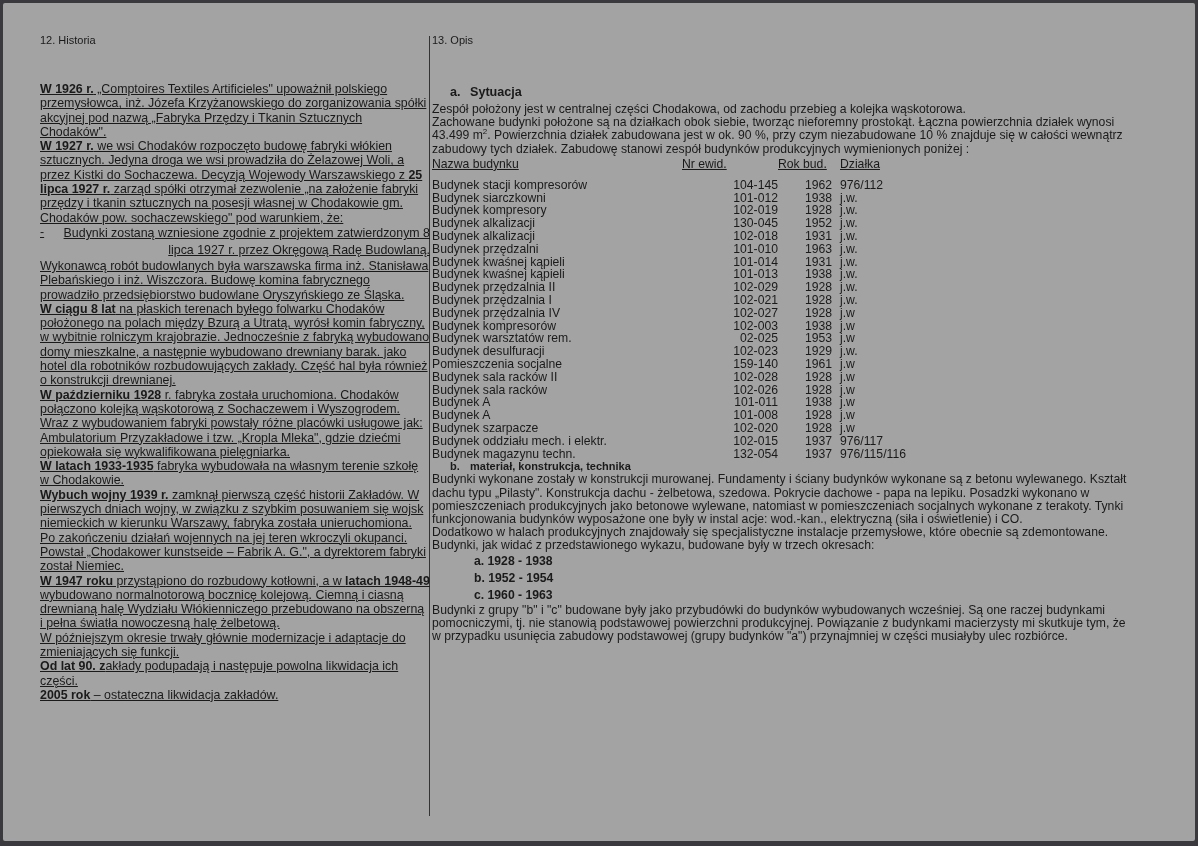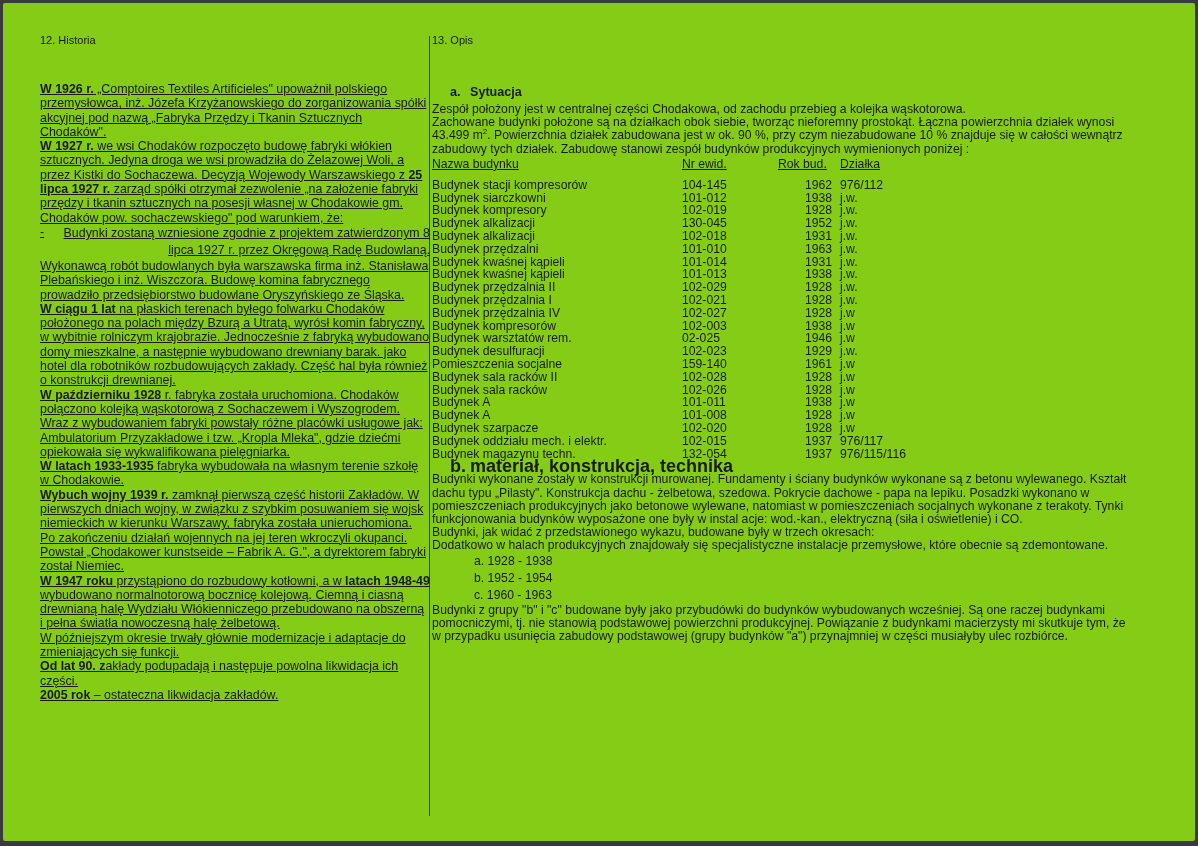--- a/index.html
+++ b/index.html
@@ -1,62 +1,62 @@
 <!DOCTYPE html>
 <html><head>
 <meta charset="utf-8">
 <style>
   html,body{margin:0;padding:0;}
   body{width:1198px;height:846px;background:#3a3a3e;position:relative;overflow:hidden;
        font-family:"Liberation Sans",sans-serif;color:#1a1a1a;}
-  .page{position:absolute;left:3px;top:3px;width:1192px;height:838px;background:#84cc16;
+  .page{position:absolute;left:3px;top:3px;width:1192px;height:838px;background:#a3a3a3;
         border-radius:2px;}
   .divider{position:absolute;left:426px;top:33px;width:1px;height:780px;background:#333;}
   .col-left{position:absolute;left:37px;top:30px;width:390px;}
   .col-right{position:absolute;left:429px;top:30px;width:760px;}
   .sec-label{font-size:11px;line-height:14px;margin:0;}
   .left-text{margin-top:35px;font-size:12.4px;line-height:14.3px;text-decoration:underline;}
   .left-text p{margin:0;}
   .left-text b{font-weight:bold;}
   .bullet{display:flex;margin:0;}
   .bullet .dash{width:20px;flex:none;padding-left:0;}
   .bullet .btxt{line-height:17px;text-align:right;}
   .sub-h{font-size:12.6px;font-weight:bold;margin:38px 0 4px 18px;}
   .sub-h .n{display:inline-block;width:20px;}
   .rtext{font-size:12.2px;line-height:13.2px;margin:0;}
   .rtext sup{font-size:8px;line-height:0;}
   table.bld{border-collapse:collapse;font-size:12.2px;margin-top:1px;}
   table.bld th{font-weight:normal;text-align:left;padding:0;text-decoration:underline;
       line-height:14px;}
   table.bld td{padding:0;line-height:12.8px;white-space:nowrap;}
-  .c1{width:250px;} .c2{width:96px;} .c3{width:54px;text-align:right;padding-right:8px !important;}
+  .c1{width:250px;} .c2{width:96px;text-align:right;} .c3{width:54px;text-align:right;padding-right:8px !important;}
   th.c3{text-align:left;} .c4{width:120px;margin-top:18px;}
   .spacer td{height:8px;}
-  .sub-h2{font-size:18px;font-weight:bold;margin:0 0 0 18px;line-height:13px;}
+  .sub-h2{font-size:11px;font-weight:bold;margin:0 0 0 18px;line-height:13px;}
   .sub-h2 .n{display:inline-block;width:20px;}
   .periods{margin:0 0 0 42px;font-size:12.2px;}
-  .periods div{line-height:17px;}
+  .periods div{line-height:17px;font-weight:bold;}
 </style>
 </head>
 <body>
 
 <div class="page">
   <div class="divider"></div>
 
   <div class="col-left">
     <p class="sec-label">12.  Historia</p>
     <div class="left-text">
       <p><b>W 1926 r.</b><span> „Comptoires Textiles Artificieles" upoważnił polskiego przemysłowca, inż. Józefa Krzyżanowskiego do zorganizowania spółki akcyjnej pod nazwą „Fabryka Przędzy i Tkanin Sztucznych Chodaków".</span></p>
       <p><b>W 1927 r.</b><span> we wsi Chodaków rozpoczęto budowę fabryki włókien sztucznych. Jedyna droga we wsi prowadziła do Żelazowej Woli, a przez Kistki do Sochaczewa. Decyzją Wojewody Warszawskiego z </span><b>25 lipca 1927 r.</b><span> zarząd spółki otrzymał zezwolenie „na założenie fabryki przędzy i tkanin sztucznych na posesji własnej w Chodakowie gm. Chodaków pow. sochaczewskiego" pod warunkiem, że:</span></p>
       <div class="bullet">
         <span class="dash">-</span>
         <span class="btxt">Budynki zostaną wzniesione zgodnie z projektem zatwierdzonym 8 lipca 1927 r. przez Okręgową Radę Budowlaną.</span>
       </div>
       <p><b></b><span>Wykonawcą robót budowlanych była warszawska firma inż. Stanisława Plebańskiego i inż. Wiszczora. Budowę komina fabrycznego prowadziło przedsiębiorstwo budowlane Oryszyńskiego ze Śląska.</span></p>
-      <p><b>W ciągu 1 lat</b><span> na płaskich terenach byłego folwarku Chodaków położonego na polach między Bzurą a Utratą, wyrósł komin fabryczny, w wybitnie rolniczym krajobrazie. Jednocześnie z fabryką wybudowano domy mieszkalne, a następnie wybudowano drewniany barak. jako hotel dla robotników rozbudowujących zakłady. Część hal była również o konstrukcji drewnianej.</span></p>
+      <p><b>W ciągu 8 lat</b><span> na płaskich terenach byłego folwarku Chodaków położonego na polach między Bzurą a Utratą, wyrósł komin fabryczny, w wybitnie rolniczym krajobrazie. Jednocześnie z fabryką wybudowano domy mieszkalne, a następnie wybudowano drewniany barak. jako hotel dla robotników rozbudowujących zakłady. Część hal była również o konstrukcji drewnianej.</span></p>
       <p><b>W październiku 1928</b><span> r. fabryka została uruchomiona. Chodaków połączono kolejką wąskotorową z Sochaczewem i Wyszogrodem. Wraz z wybudowaniem fabryki powstały różne placówki usługowe jak: Ambulatorium Przyzakładowe i tzw. „Kropla Mleka", gdzie dziećmi opiekowała się wykwalifikowana pielęgniarka.</span></p>
       <p><b>W latach 1933-1935</b><span> fabryka wybudowała na własnym terenie szkołę w Chodakowie.</span></p>
       <p><b>Wybuch wojny 1939 r.</b><span> zamknął pierwszą część historii Zakładów. W pierwszych dniach wojny, w związku z szybkim posuwaniem się wojsk niemieckich w kierunku Warszawy, fabryka została unieruchomiona. Po zakończeniu działań wojennych na jej teren wkroczyli okupanci. Powstał „Chodakower kunstseide – Fabrik A. G.", a dyrektorem fabryki został Niemiec.</span></p>
       <p><b>W 1947 roku</b><span> przystąpiono do rozbudowy kotłowni, a w </span><b>latach 1948-49</b><span> wybudowano normalnotorową bocznicę kolejową. Ciemną i ciasną drewnianą halę Wydziału Włókienniczego przebudowano na obszerną i pełna światła nowoczesną halę żelbetową.</span></p>
       <p><b></b><span>W późniejszym okresie trwały głównie modernizacje i adaptacje do zmieniających się funkcji.</span></p>
       <p><b>Od lat 90. z</b><span>akłady podupadają i następuje powolna likwidacja ich części.</span></p>
       <p><b>2005 rok</b><span> – ostateczna likwidacja zakładów.</span></p>
     </div>
   </div>
 
@@ -153,21 +153,21 @@
           </tr>
           <tr>
             <td class="c1">Budynek kompresorów</td>
             <td class="c2">102-003</td>
             <td class="c3">1938</td>
             <td class="c4">j.w</td>
           </tr>
           <tr>
             <td class="c1">Budynek warsztatów rem.</td>
             <td class="c2">02-025</td>
-            <td class="c3">1946</td>
+            <td class="c3">1953</td>
             <td class="c4">j.w</td>
           </tr>
           <tr>
             <td class="c1">Budynek desulfuracji</td>
             <td class="c2">102-023</td>
             <td class="c3">1929</td>
             <td class="c4">j.w.</td>
           </tr>
           <tr>
             <td class="c1">Pomieszczenia socjalne</td>
@@ -220,22 +220,22 @@
         </tbody>
     </table>
 
     <div class="sub-h2">
       <span class="n">b.</span><span>materiał, konstrukcja, technika</span>
     </div>
     <p class="rtext">Budynki wykonane zostały w konstrukcji murowanej. Fundamenty i ściany budynków wykonane są z betonu wylewanego. Kształt</p>
     <p class="rtext">dachu typu „Pilasty". Konstrukcja dachu - żelbetowa, szedowa. Pokrycie dachowe - papa na lepiku. Posadzki wykonano w</p>
     <p class="rtext">pomieszczeniach produkcyjnych jako betonowe wylewane, natomiast w pomieszczeniach socjalnych wykonane z terakoty. Tynki</p>
     <p class="rtext">funkcjonowania budynków wyposażone one były w instal acje: wod.-kan., elektryczną (siła i oświetlenie) i CO.</p>
+    <p class="rtext">Dodatkowo w halach produkcyjnych znajdowały się specjalistyczne instalacje przemysłowe, które  obecnie są zdemontowane.</p>
     <p class="rtext">Budynki, jak widać z przedstawionego wykazu, budowane były w trzech okresach:</p>
-    <p class="rtext">Dodatkowo w halach produkcyjnych znajdowały się specjalistyczne instalacje przemysłowe, które  obecnie są zdemontowane.</p>
 
     <div class="periods">
       <div>a. 1928 - 1938</div>
       <div>b. 1952 - 1954</div>
       <div>c. 1960 - 1963</div>
     </div>
 
     <p class="rtext">Budynki z grupy "b" i "c" budowane były jako przybudówki do budynków wybudowanych wcześniej. Są one raczej budynkami</p>
     <p class="rtext">pomocniczymi, tj. nie stanowią podstawowej powierzchni produkcyjnej. Powiązanie z budynkami macierzysty mi skutkuje tym, że</p>
     <p class="rtext">w przypadku usunięcia zabudowy podstawowej (grupy budynków "a") przynajmniej w części musiałyby ulec rozbiórce.</p>

